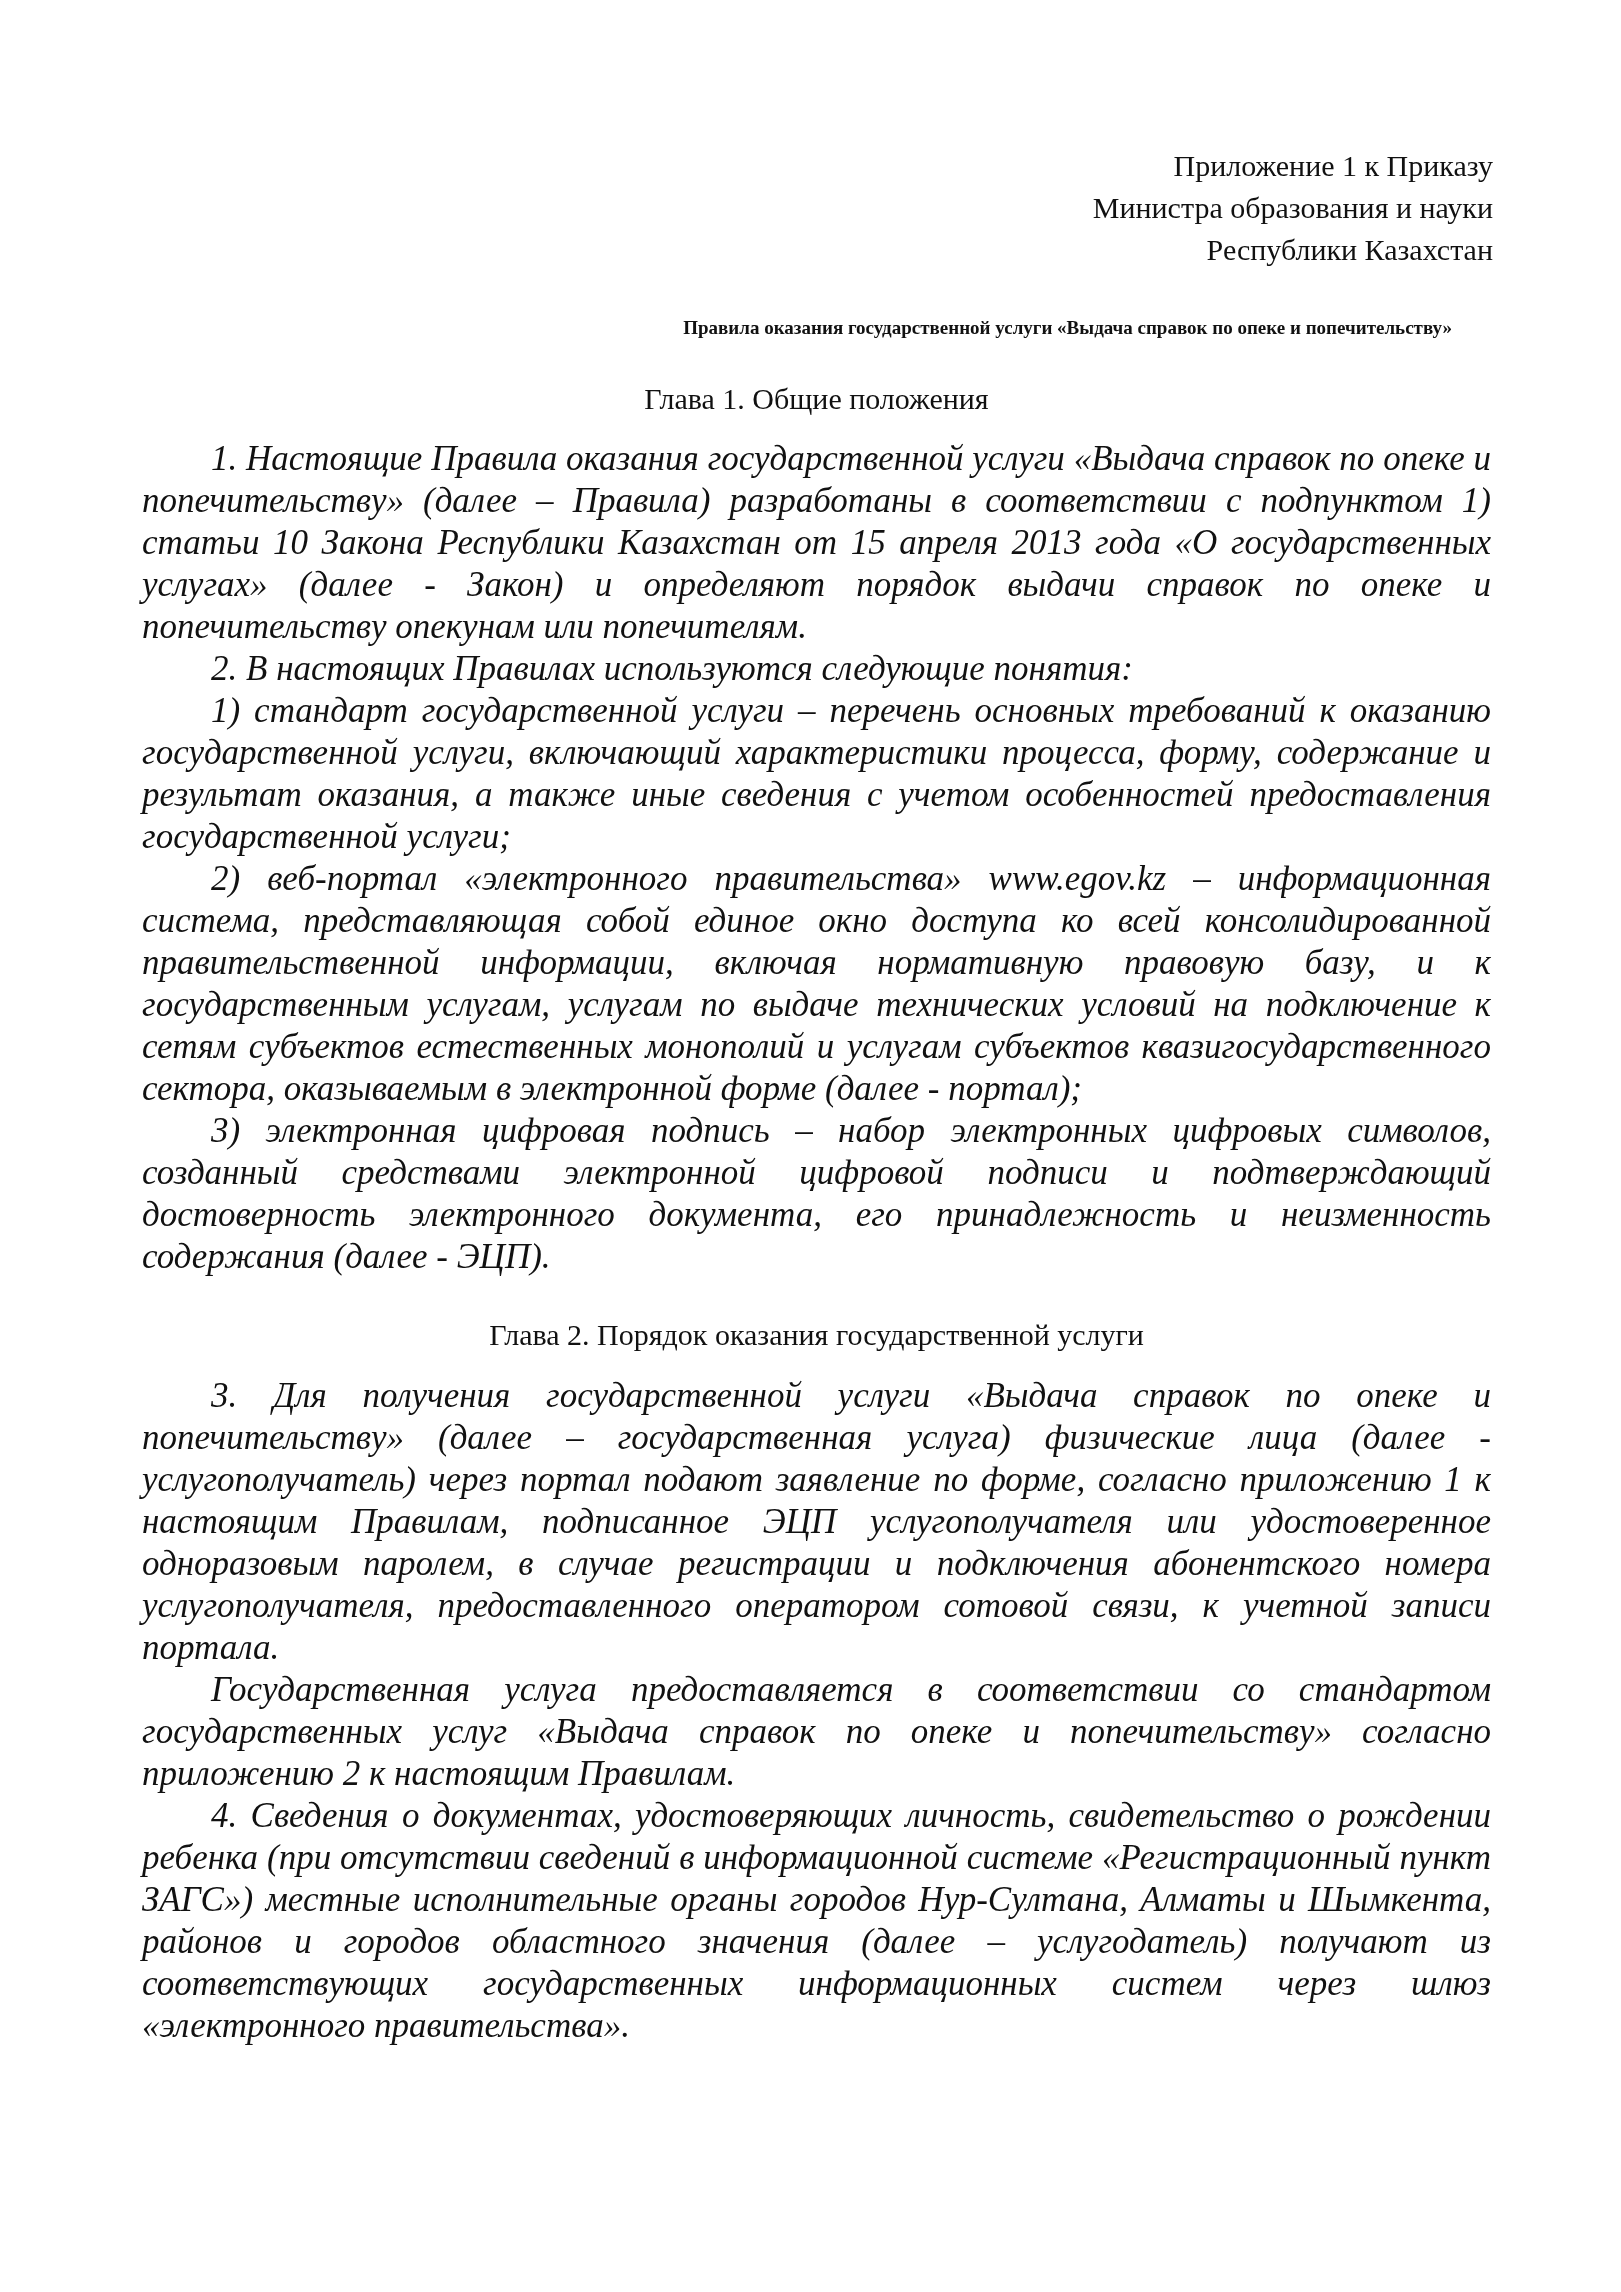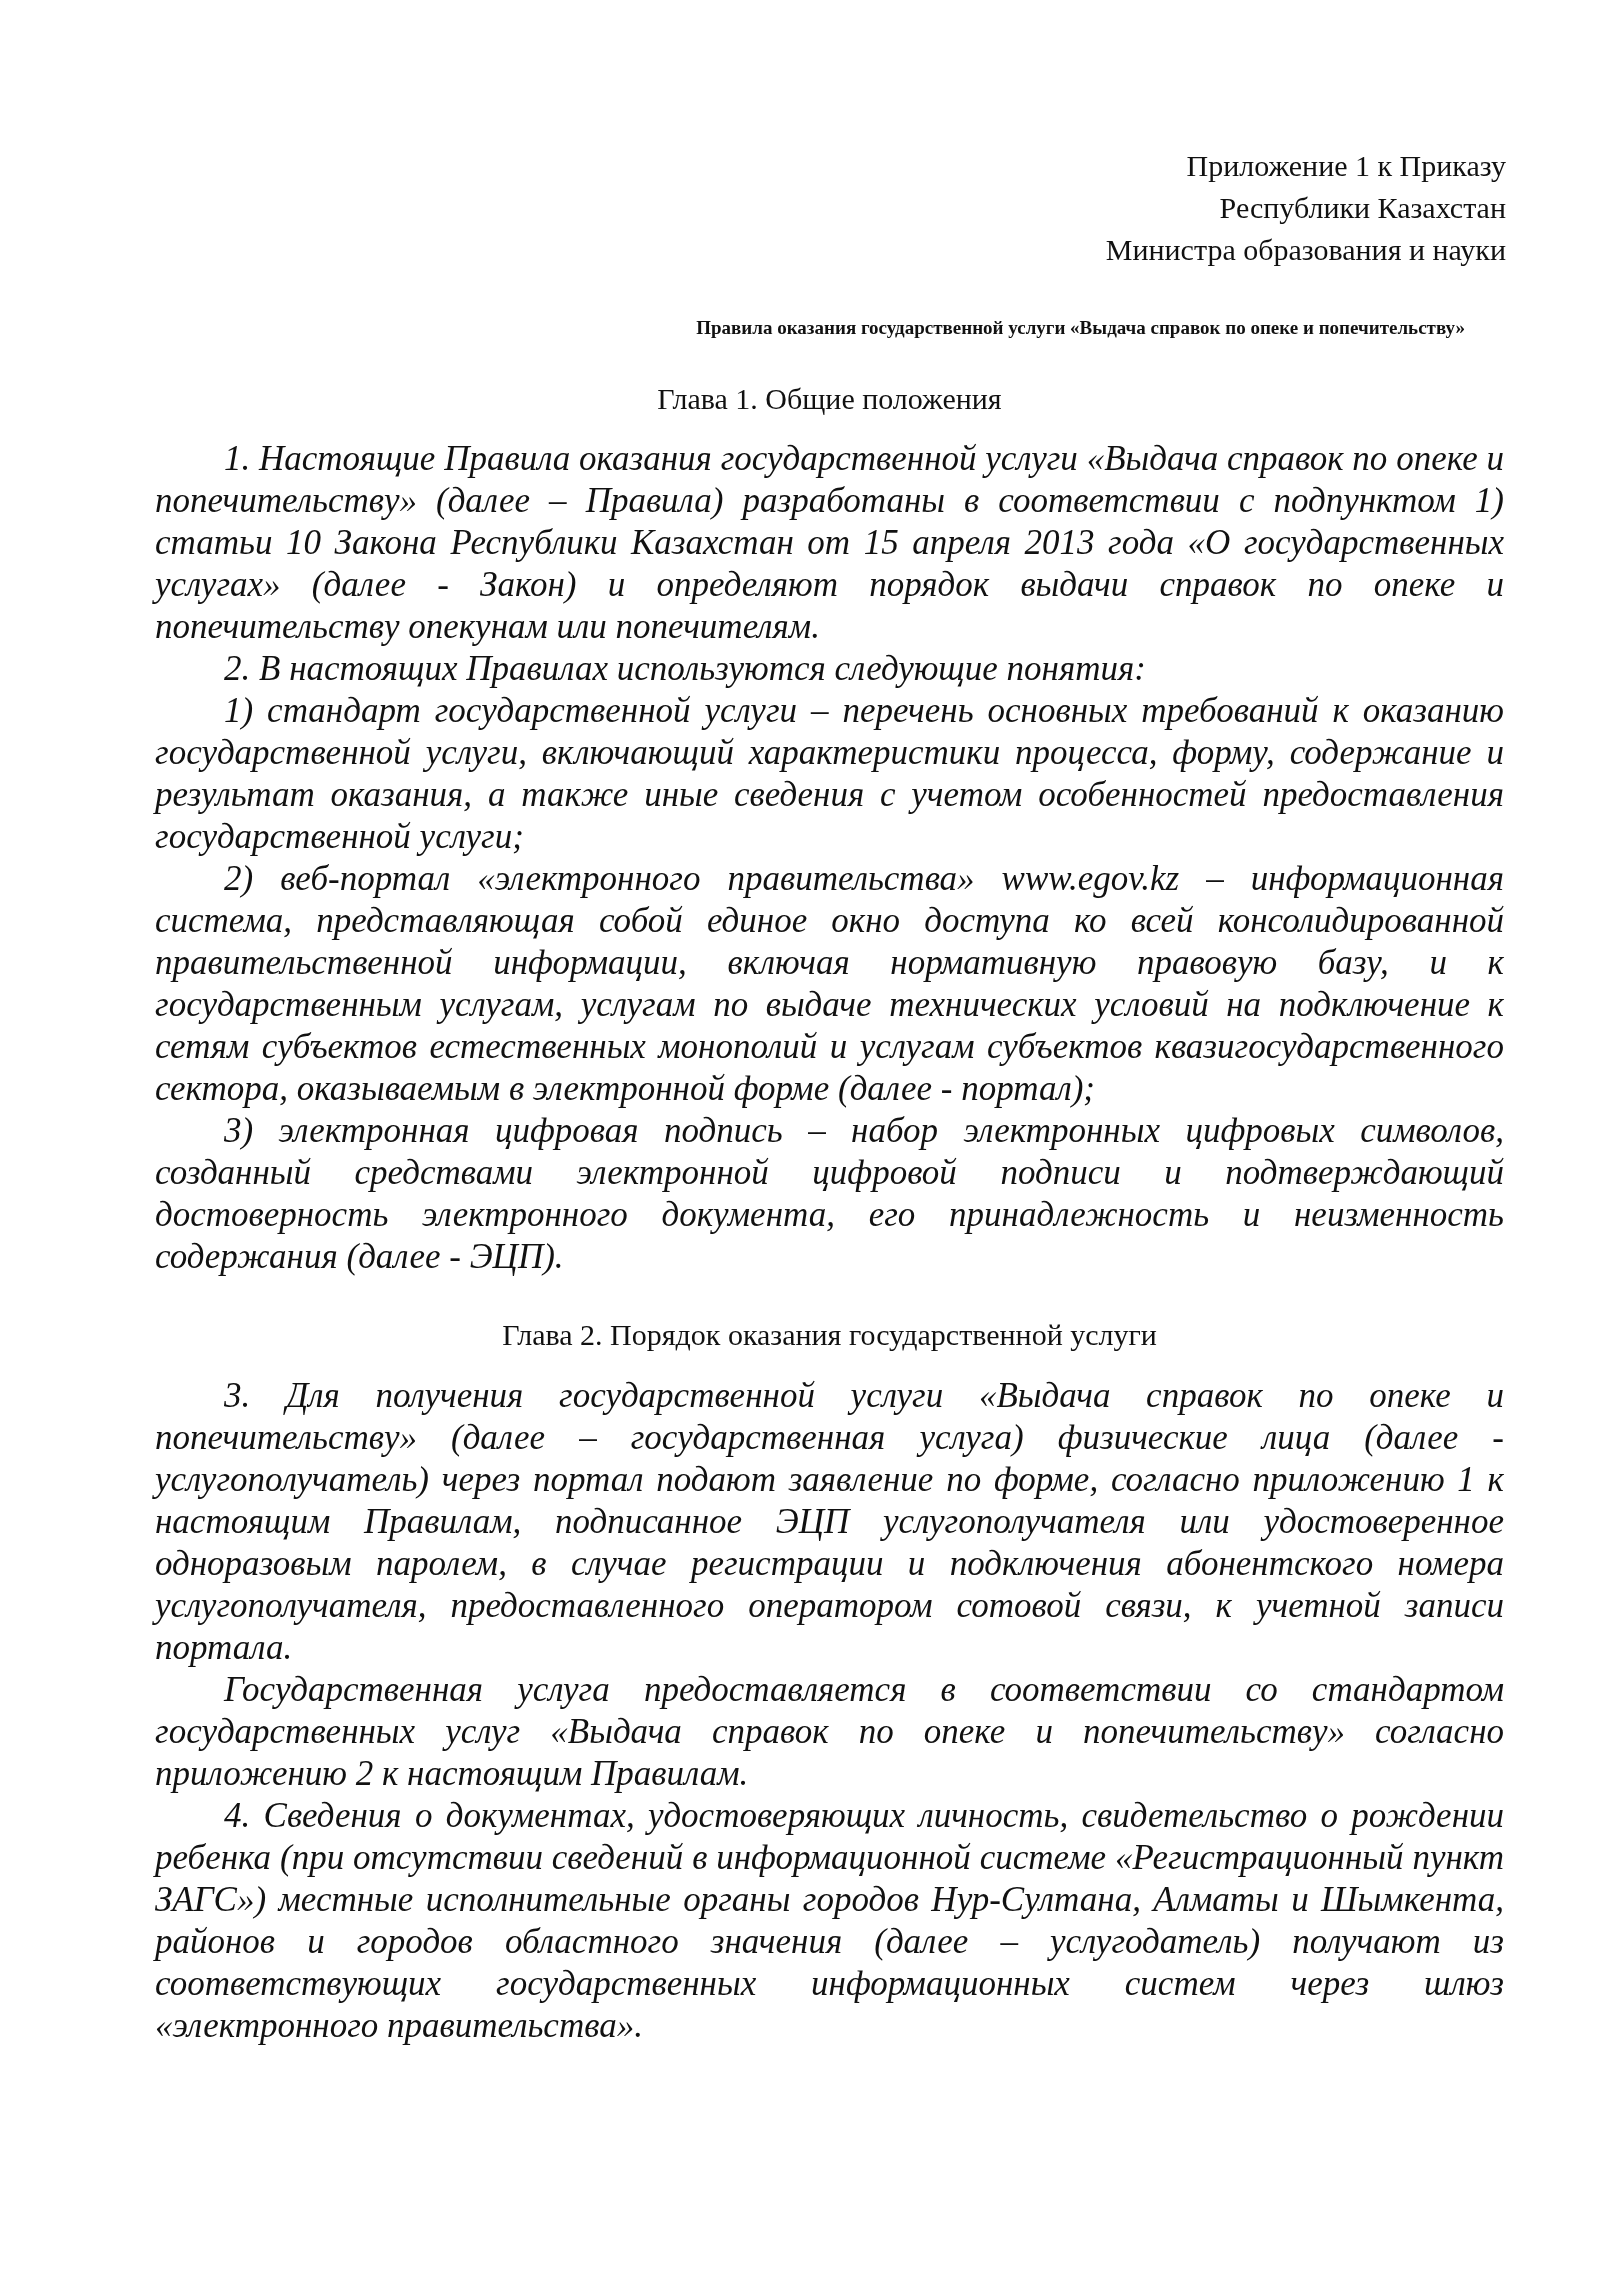--- a/index.html
+++ b/index.html
@@ -6,21 +6,21 @@
   body {
     width: 1621px;
     height: 2293px;
     position: relative;
     overflow: hidden;
     font-family: "Liberation Serif", "DejaVu Serif", serif;
     color: #111111;
   }
   .page {
     position: absolute;
-    left: 155px;
+    left: 142px;
     top: 145px;
     width: 1349px;
   }
   .appendix {
     text-align: right;
     font-size: 30px;
     line-height: 42px;
     margin-right: -2px;
   }
   .appendix div { white-space: nowrap; }
@@ -50,22 +50,22 @@
     font-style: italic;
   }
 </style>
 </head>
 <body>
 
 <div class="page">
 
   <div class="appendix">
     <div>Приложение 1 к Приказу</div>
+    <div>Министра образования и науки</div>
     <div>Республики Казахстан</div>
-    <div>Министра образования и науки</div>
   </div>
 
   <div class="title">Правила оказания государственной услуги «Выдача справок по опеке и попечительству»</div>
 
   <section>
     <div class="chapter c1">Глава 1. Общие положения</div>
     <p class="para">1. Настоящие Правила оказания государственной услуги «Выдача справок по опеке и попечительству» (далее – Правила) разработаны в соответствии с подпунктом 1) статьи 10 Закона Республики Казахстан от 15 апреля 2013 года «О государственных услугах» (далее - Закон) и определяют порядок выдачи справок по опеке и попечительству опекунам или попечителям.</p>
     <p class="para">2. В настоящих Правилах используются следующие понятия:</p>
     <p class="para">1) стандарт государственной услуги – перечень основных требований к оказанию государственной услуги, включающий характеристики процесса, форму, содержание и результат оказания, а также иные сведения с учетом особенностей предоставления государственной услуги;</p>
     <p class="para">2) веб-портал «электронного правительства» www.egov.kz – информационная система, представляющая собой единое окно доступа ко всей консолидированной правительственной информации, включая нормативную правовую базу, и к государственным услугам, услугам по выдаче технических условий на подключение к сетям субъектов естественных монополий и услугам субъектов квазигосударственного сектора, оказываемым в электронной форме (далее - портал);</p>

